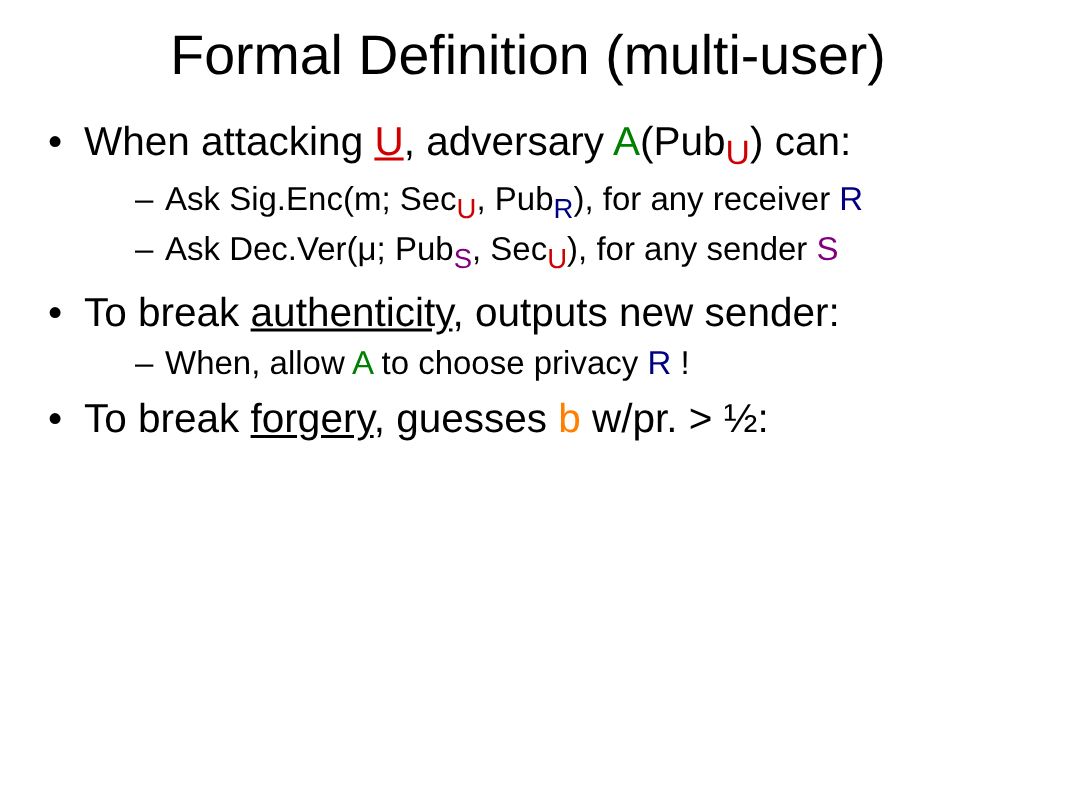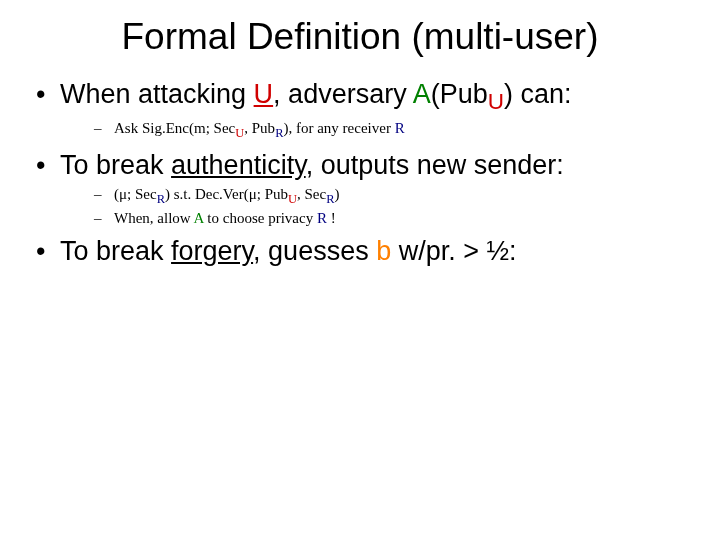--- a/index.html
+++ b/index.html
@@ -6,58 +6,57 @@
     margin: 0;
     padding: 0;
     width: 720px;
     height: 540px;
     background: #fff;
     font-family: "Comic Sans MS", "Comic Sans", cursive, sans-serif;
     color: #000;
     overflow: hidden;
   }
   .slide {
-    padding: 12px 28px 0 28px;
+    padding: 12px 28px 0 12px;
   }
   .title {
     text-align: center;
     font-size: 37px;
     margin: 4px 0 20px 0;
     font-weight: normal;
   }
   ul.main {
     list-style: none;
     padding: 0;
-    margin: 4px;
+    margin: 16px;
   }
   ul.main > li {
     font-size: 27px;
     line-height: 1.25;
     margin-bottom: 2px;
     position: relative;
     padding-left: 28px;
   }
   ul.main > li::before {
     content: "•";
     position: absolute;
     left: 4px;
     top: 0;
   }
   ul.sub {
     list-style: none;
     padding: 0;
     margin: 2px 0 8px 0;
   }
   ul.sub > li {
-    font-size: 15px;
+    font-size: 22px;
     line-height: 1.25;
     position: relative;
     padding-left: 54px;
     margin-bottom: 1px;
-    font-family: Liberation Serif, serif;
   }
   ul.sub > li::before {
     content: "–";
     position: absolute;
     left: 34px;
     top: 0;
   }
   .u { text-decoration: underline; }
   .red { color: #d00000; }
   .green { color: #008000; }
@@ -72,29 +71,29 @@
   <div class="title">Formal Definition (multi-user)</div>
 
   <ul class="main">
 
     <li>
       <span>When attacking </span><span class="u red">U</span><span>, adversary </span><span class="green">A</span><span>(Pub</span><sub class="red">U</sub><span>) can:</span>
       <ul class="sub">
         <li>
           <span>Ask Sig.Enc(m; Sec</span><sub class="red">U</sub><span>, Pub</span><sub class="darkblue">R</sub><span>), for any receiver </span><span class="darkblue">R</span>
         </li>
+        <li>
+          <span>Ask Dec.Ver(μ; Pub</span><sub class="purple">S</sub><span>, Sec</span><sub class="red">U</sub><span>), for any sender </span><span class="purple">S</span>
+        </li>
       </ul>
     </li>
 
     <li>
       <span>To break </span><span class="u">authenticity</span><span>, outputs new sender:</span>
       <ul class="sub">
-        <li>
-          <span>(μ; Sec</span><sub class="darkblue">R</sub><span>) s.t. Dec.Ver(μ; Pub</span><sub class="red">U</sub><span>, Sec</span><sub class="darkblue">R</sub><span>)</span>
-        </li>
         <li>
           <span>When, allow </span><span class="green">A</span><span> to choose privacy </span><span class="darkblue">R</span><span> !</span>
         </li>
       </ul>
     </li>
 
     <li>
       <span>To break </span><span class="u">forgery</span><span>, guesses </span><span class="orange">b</span><span> w/pr. &gt; ½:</span>
       <ul class="sub">
       </ul>

